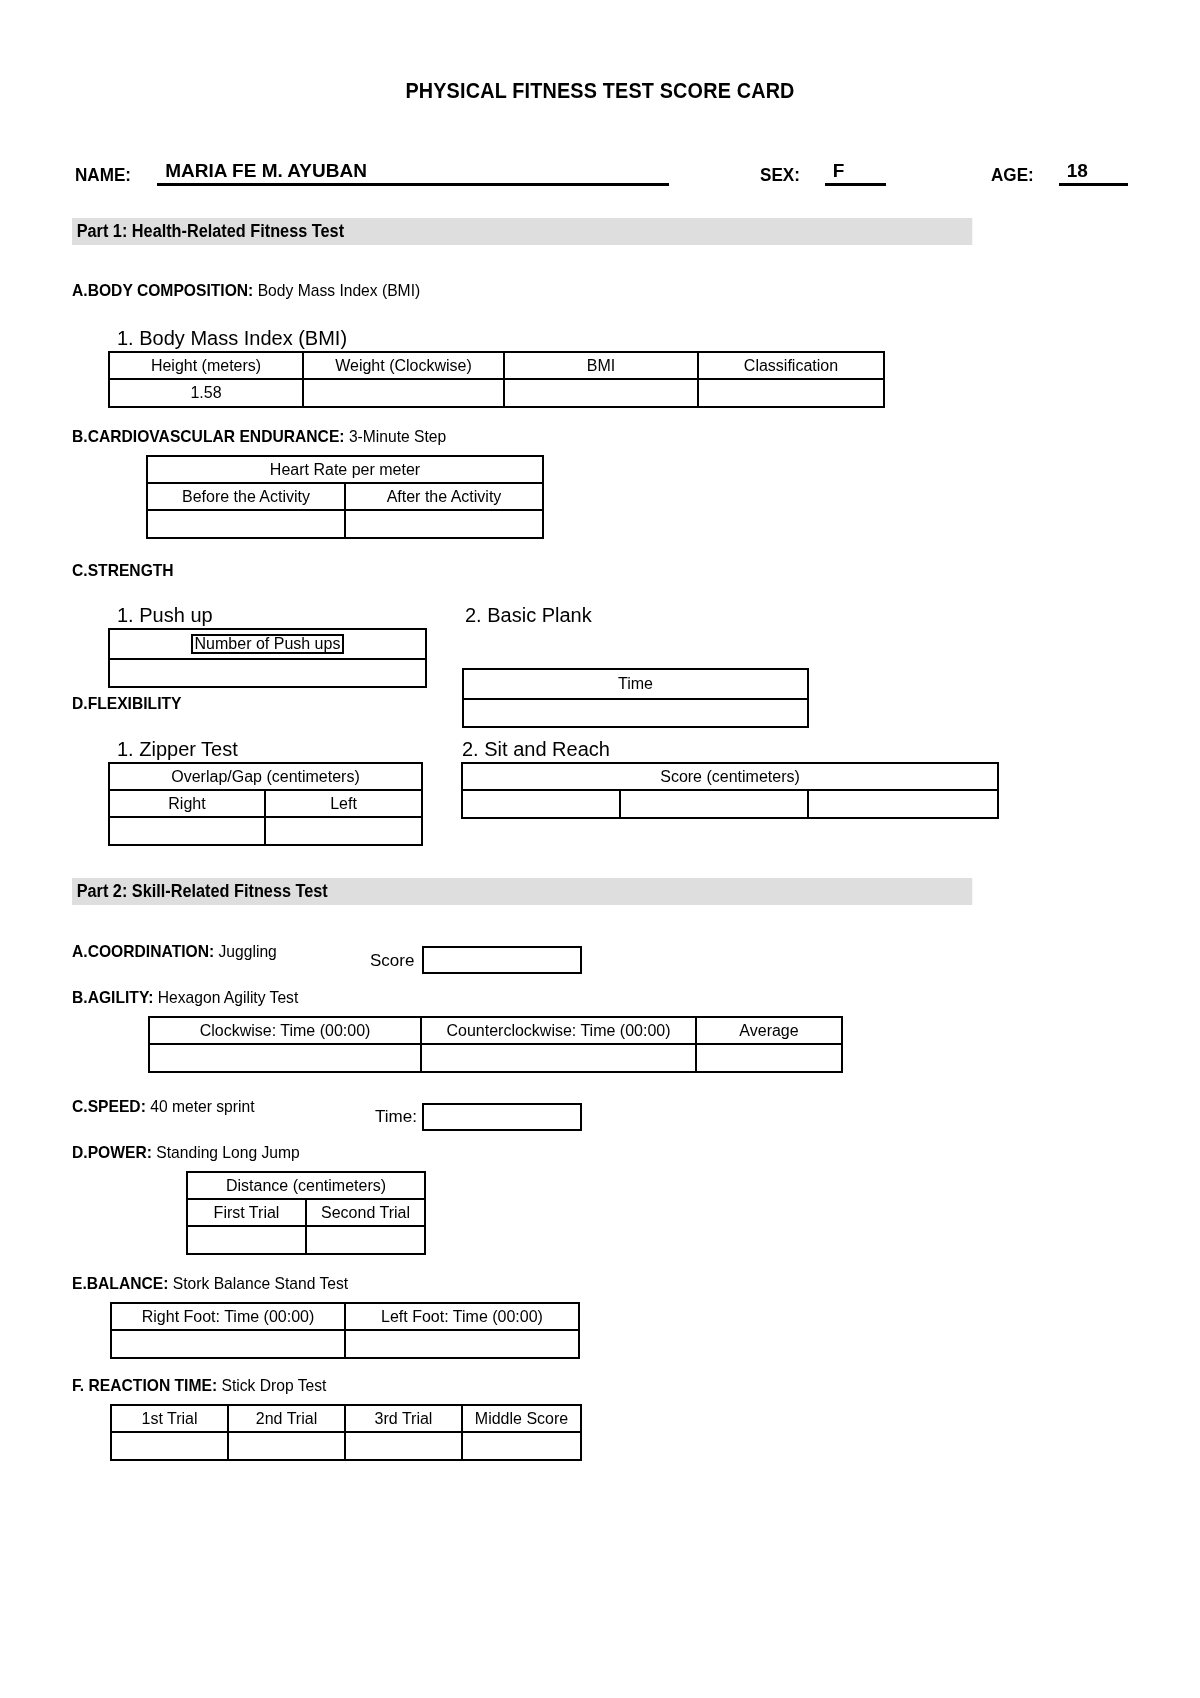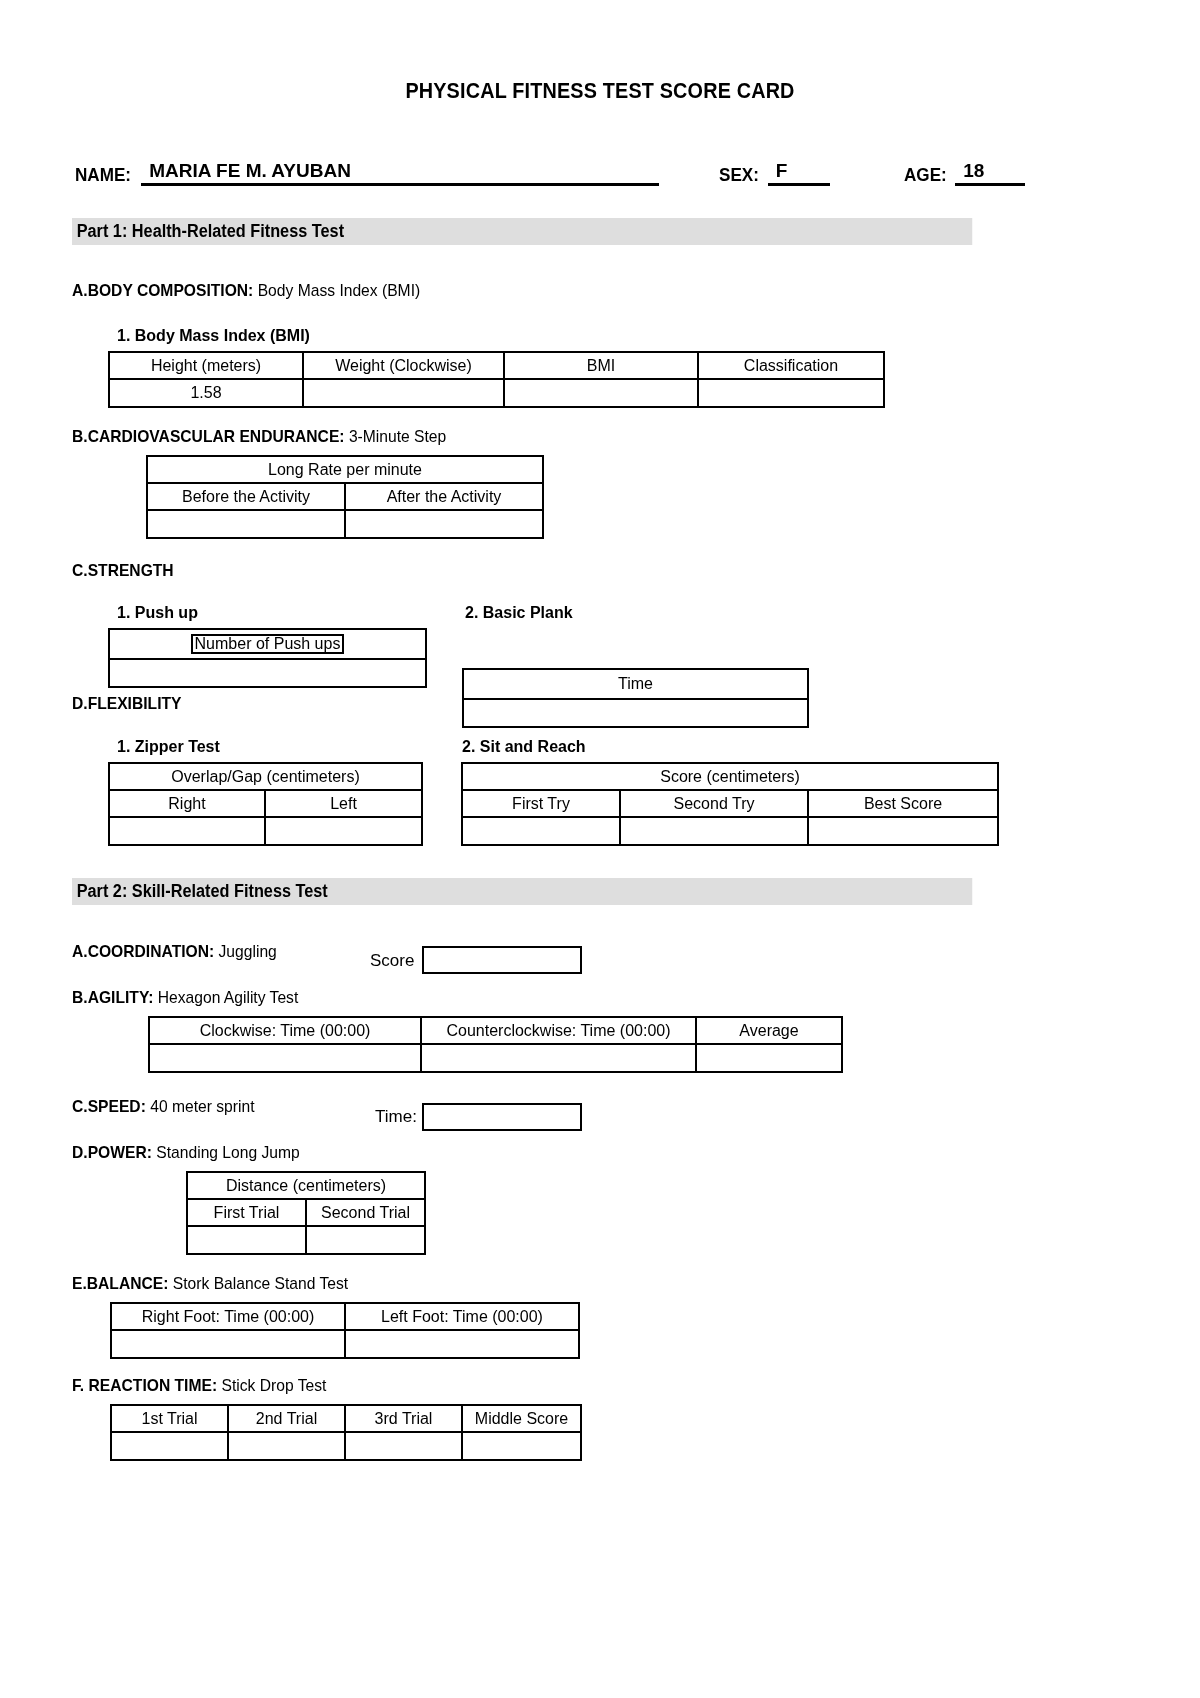--- a/index.html
+++ b/index.html
@@ -38,20 +38,21 @@
   
   .identity-row {
     position: absolute;
     top: 160px;
     left: 75px;
     right: 72px;
     display: flex;
     align-items: flex-end;
     font-size: 19px;
     font-weight: bold;
+    gap: 16px;
   }
   .id-label {
     font-weight: bold;
     white-space: nowrap;
     transform: scaleX(0.9);
     transform-origin: left bottom;
   }
   .id-underline {
     border-bottom: 3px solid #000;
     display: inline-block;
@@ -88,22 +89,22 @@
     position: absolute;
     font-size: 17px;
     white-space: nowrap;
   }
   .sect-head b { font-weight: bold; }
   .sect-head .norm { font-weight: normal; }
   .squeeze { display: inline-block; transform: scaleX(0.92); transform-origin: left center; }
 
   .sub-label {
     position: absolute;
-    font-size: 16px;
-    font-weight: bold;
+    font-size: 20px;
+    font-weight: normal;
     white-space: nowrap;
   }
 
   
   table.grid {
     position: absolute;
     border-collapse: collapse;
     table-layout: fixed;
     background: #fff;
   }
@@ -193,21 +194,21 @@
     <span class="squeeze"><b>B.CARDIOVASCULAR ENDURANCE:</b><span class="norm"> 3-Minute Step</span></span>
   </div>
 
   <table class="grid" style="top:455px; left:146px; width:396px;">
     <colgroup>
         <col style="width:198px">
         <col style="width:198px">
       </colgroup>
     <tbody>
         <tr>
-      <td colspan="2">Long Rate per minute</td>
+      <td colspan="2">Heart Rate per meter</td>
     </tr>
     <tr>
       <td>Before the Activity</td>
       <td>After the Activity</td>
     </tr>
     <tr>
       <td class="blank"></td>
       <td class="blank"></td>
     </tr>
   </tbody>
@@ -277,25 +278,20 @@
 
   <table class="grid" style="top:762px; left:461px; width:536px;">
     <colgroup>
         <col style="width:158px">
         <col style="width:188px">
         <col style="width:190px">
       </colgroup>
     <tbody>
         <tr>
       <td colspan="3">Score (centimeters)</td>
-    </tr>
-    <tr>
-      <td>First Try</td>
-      <td>Second Try</td>
-      <td>Best Score</td>
     </tr>
     <tr>
       <td class="blank"></td>
       <td class="blank"></td>
       <td class="blank"></td>
     </tr>
   </tbody>
     </table>
 
   <div class="part-banner" style="top:878px;">Part 2: Skill-Related Fitness Test</div>

